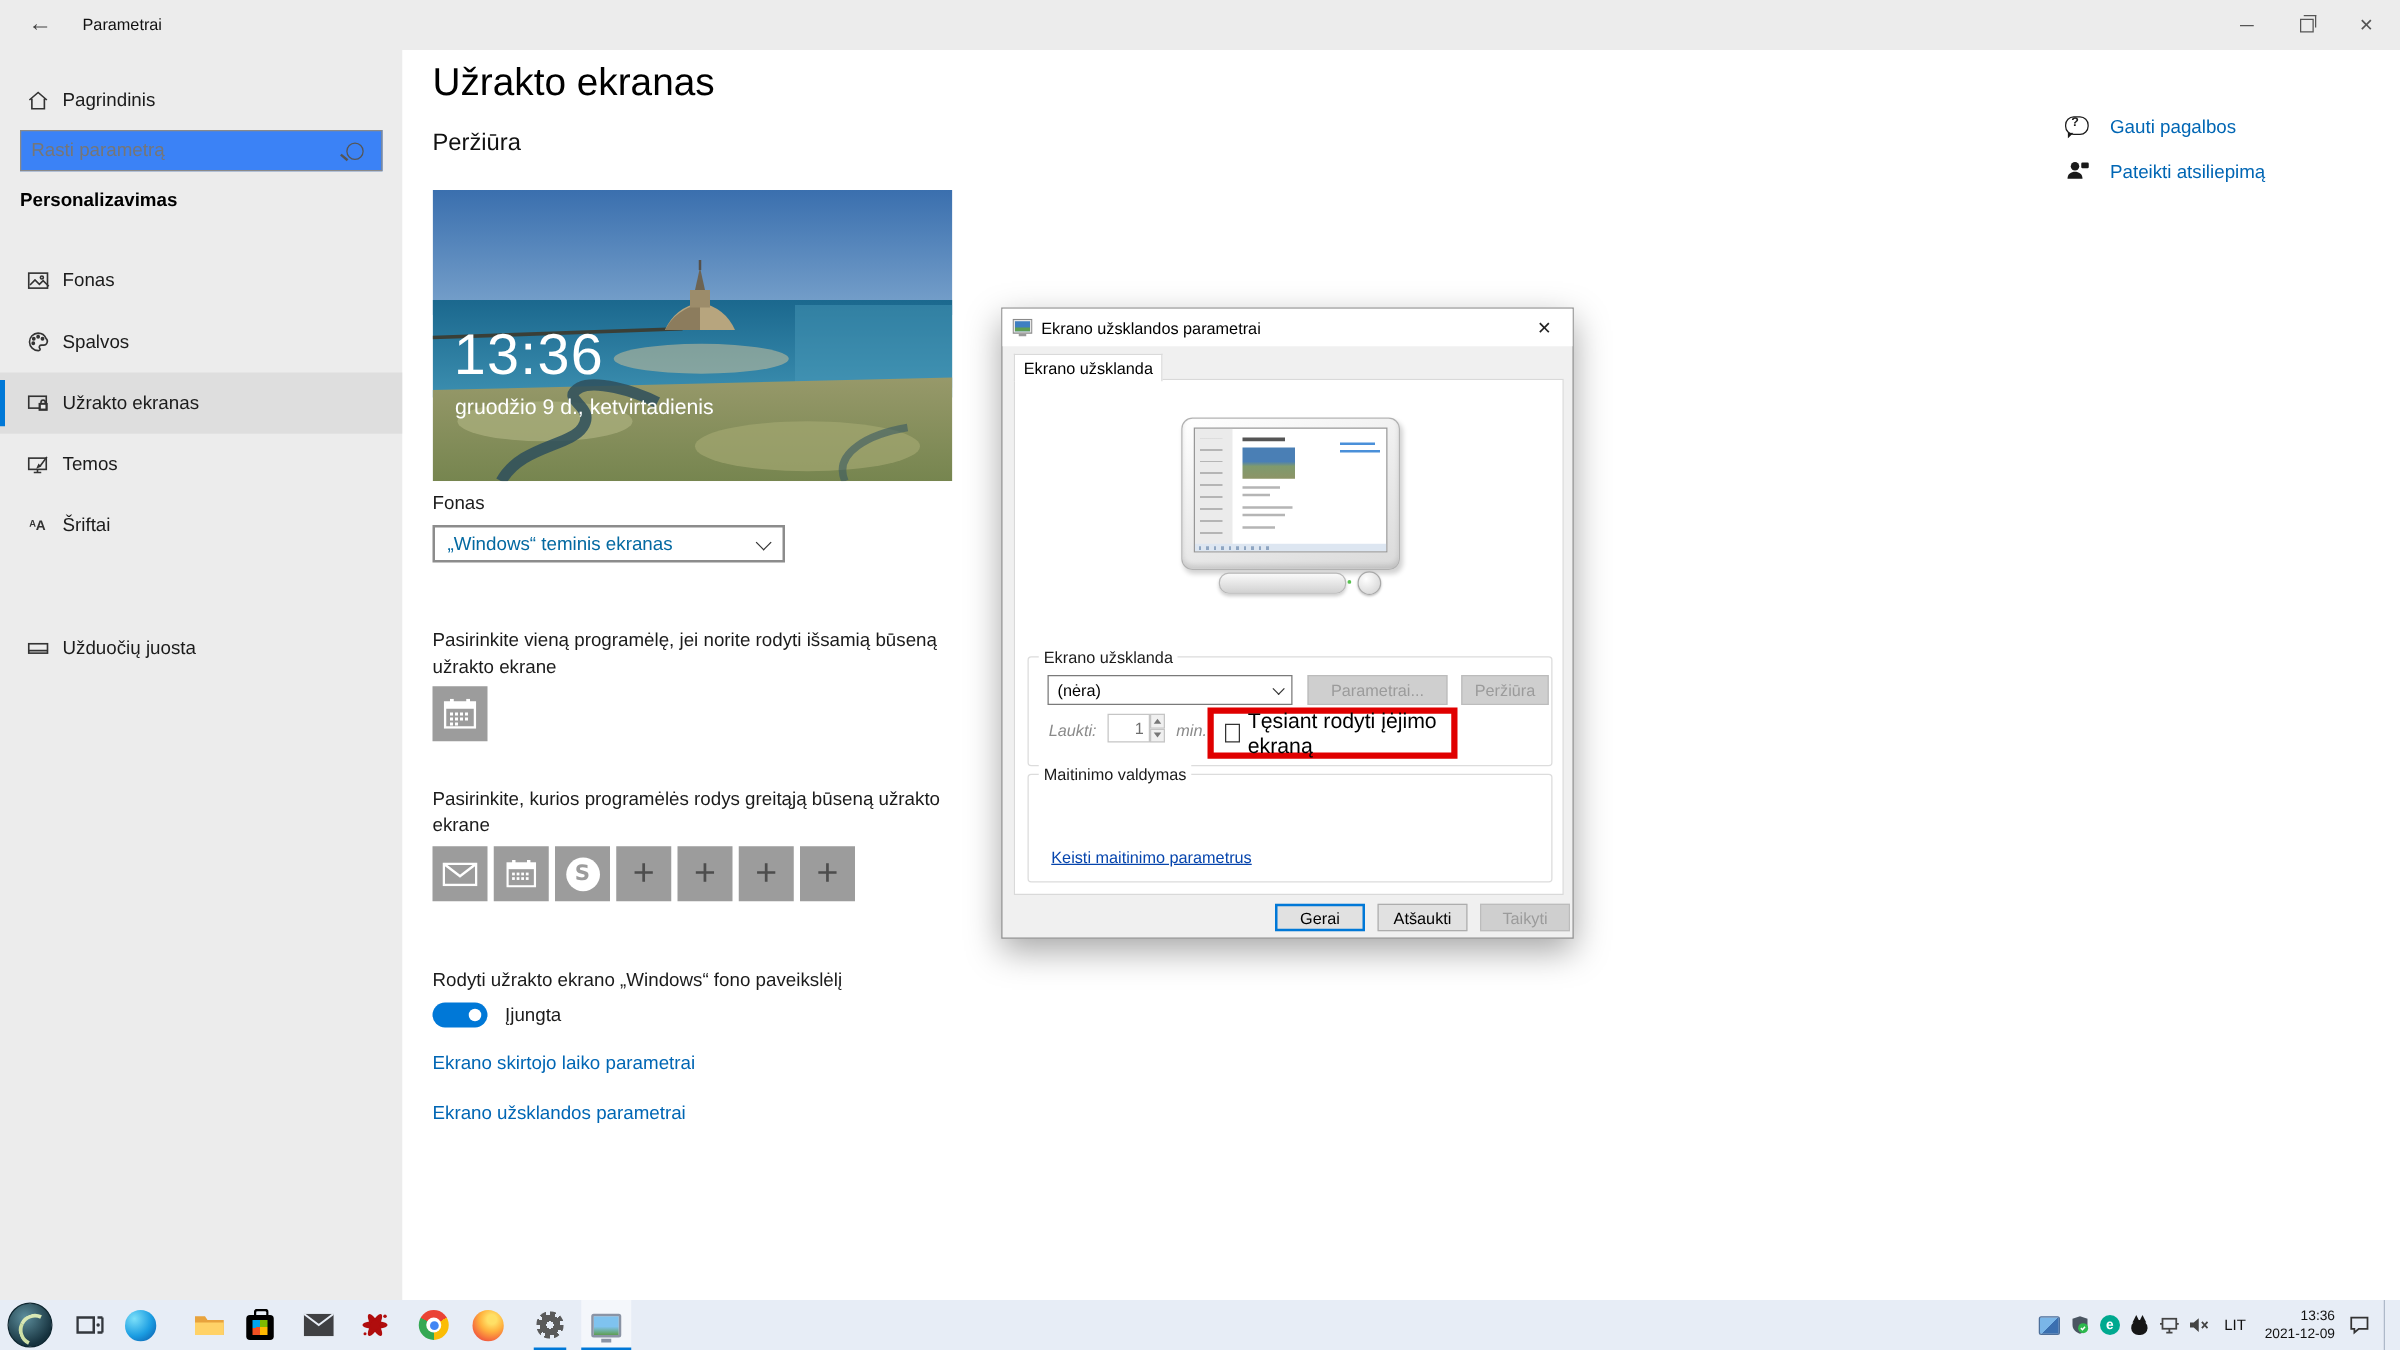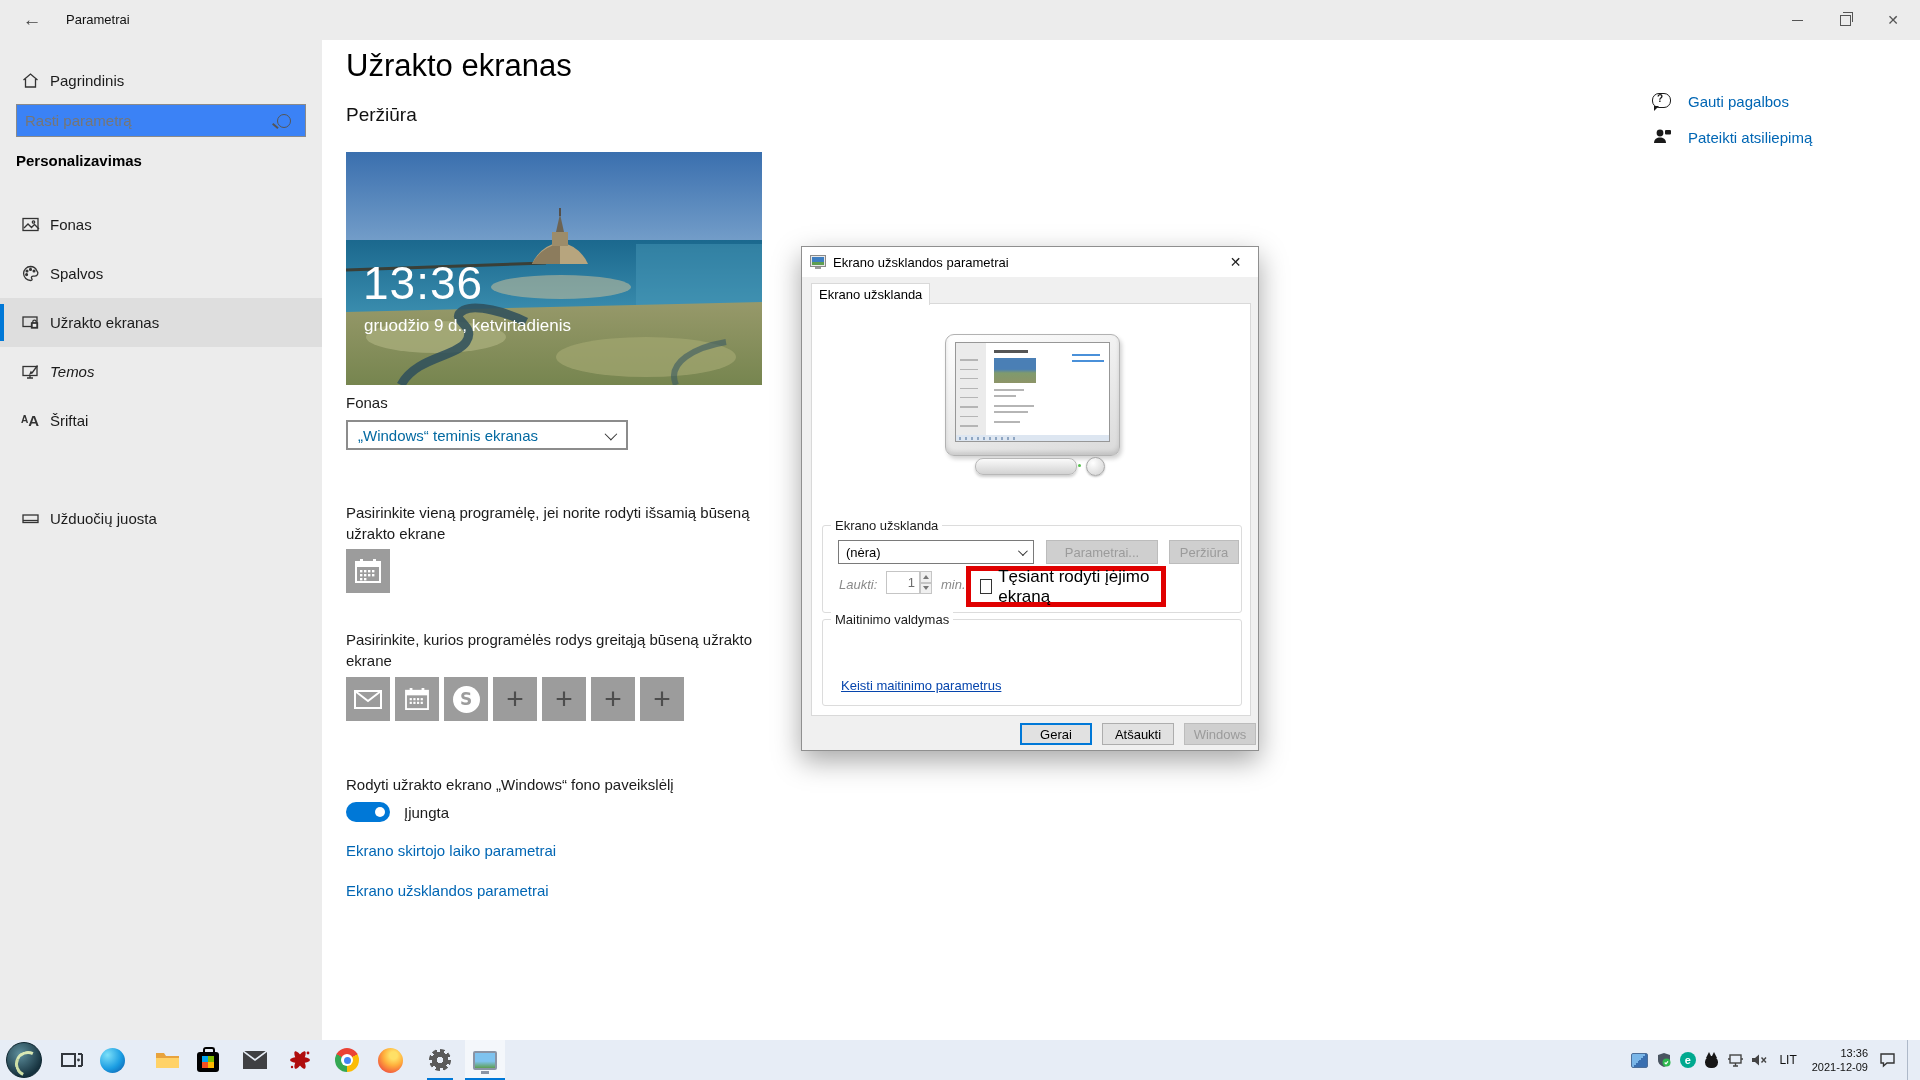--- a/index.html
+++ b/index.html
@@ -223,32 +223,32 @@
       <span class="side-ico">
         <svg class="sic" width="19" height="19" viewBox="0 0 19 19">
             <rect x="2" y="4" width="14" height="9.5"></rect>
             <rect x="10.5" y="10" width="6" height="5" fill="#ececec"></rect>
             <path d="M11.8 10 v-1.2 a1.7 1.7 0 0 1 3.4 0 V10"></path>
             <rect x="11" y="10" width="5" height="4.5"></rect>
           </svg>
       </span>
       <span class="side-lbl">Užrakto ekranas</span>
     </div>
-    <div class="side-row" style="top:307px;font-style:italic;">
+    <div class="side-row" style="top:307px;">
       <span class="side-ico">
         <svg class="sic" width="19" height="19" viewBox="0 0 19 19">
             <rect x="2" y="4.5" width="14" height="9"></rect>
             <path d="M6 16 h6 M9 13.5 V16"></path>
             <path d="M11 11 L16.5 3.5 M11 11 l-1.8.8.8-1.9z"></path>
           </svg>
       </span>
       <span class="side-lbl">Temos</span>
     </div>
     <div class="side-row" style="top:356px;">
-      <span class="side-ico" style="font-size:15px;color:#333;font-weight:bold;">ᴬA</span>
+      <span class="side-ico" style="font-size:11px;color:#333;font-weight:bold;">ᴬA</span>
       <span class="side-lbl">Šriftai</span>
     </div>
     <div class="side-row" style="top:454px;">
       <span class="side-ico">
         <svg class="sic" width="19" height="19" viewBox="0 0 19 19">
             <rect x="2" y="6" width="15" height="7.5"></rect>
             <path d="M2 11.5 h15"></path>
           </svg>
       </span>
       <span class="side-lbl">Užduočių juosta</span>
@@ -466,21 +466,21 @@
       </div>
 
       <div class="group g2">
         <span class="legend">Maitinimo valdymas</span>
         <div class="plink">Keisti maitinimo parametrus</div>
       </div>
     </div>
 
     <div class="dlg-btn b-ok">Gerai</div>
     <div class="dlg-btn b-cancel">Atšaukti</div>
-    <div class="dlg-btn b-apply">Windows</div>
+    <div class="dlg-btn b-apply">Taikyti</div>
   </div>
 
   <div class="abs taskbar">
     <div class="abs orb"></div>
 
     <div class="tb-btn" style="left:52px;">
       <svg width="22" height="18" viewBox="0 0 22 18">
         <rect x="1" y="3" width="13" height="12" fill="none" stroke="#33373d" stroke-width="2"></rect>
         <path d="M17 3 h4 M21 3 v12 M17 15 h4" stroke="#33373d" stroke-width="2" fill="none"></path>
         <circle cx="17.5" cy="9" r="1.4" fill="#33373d"></circle>

